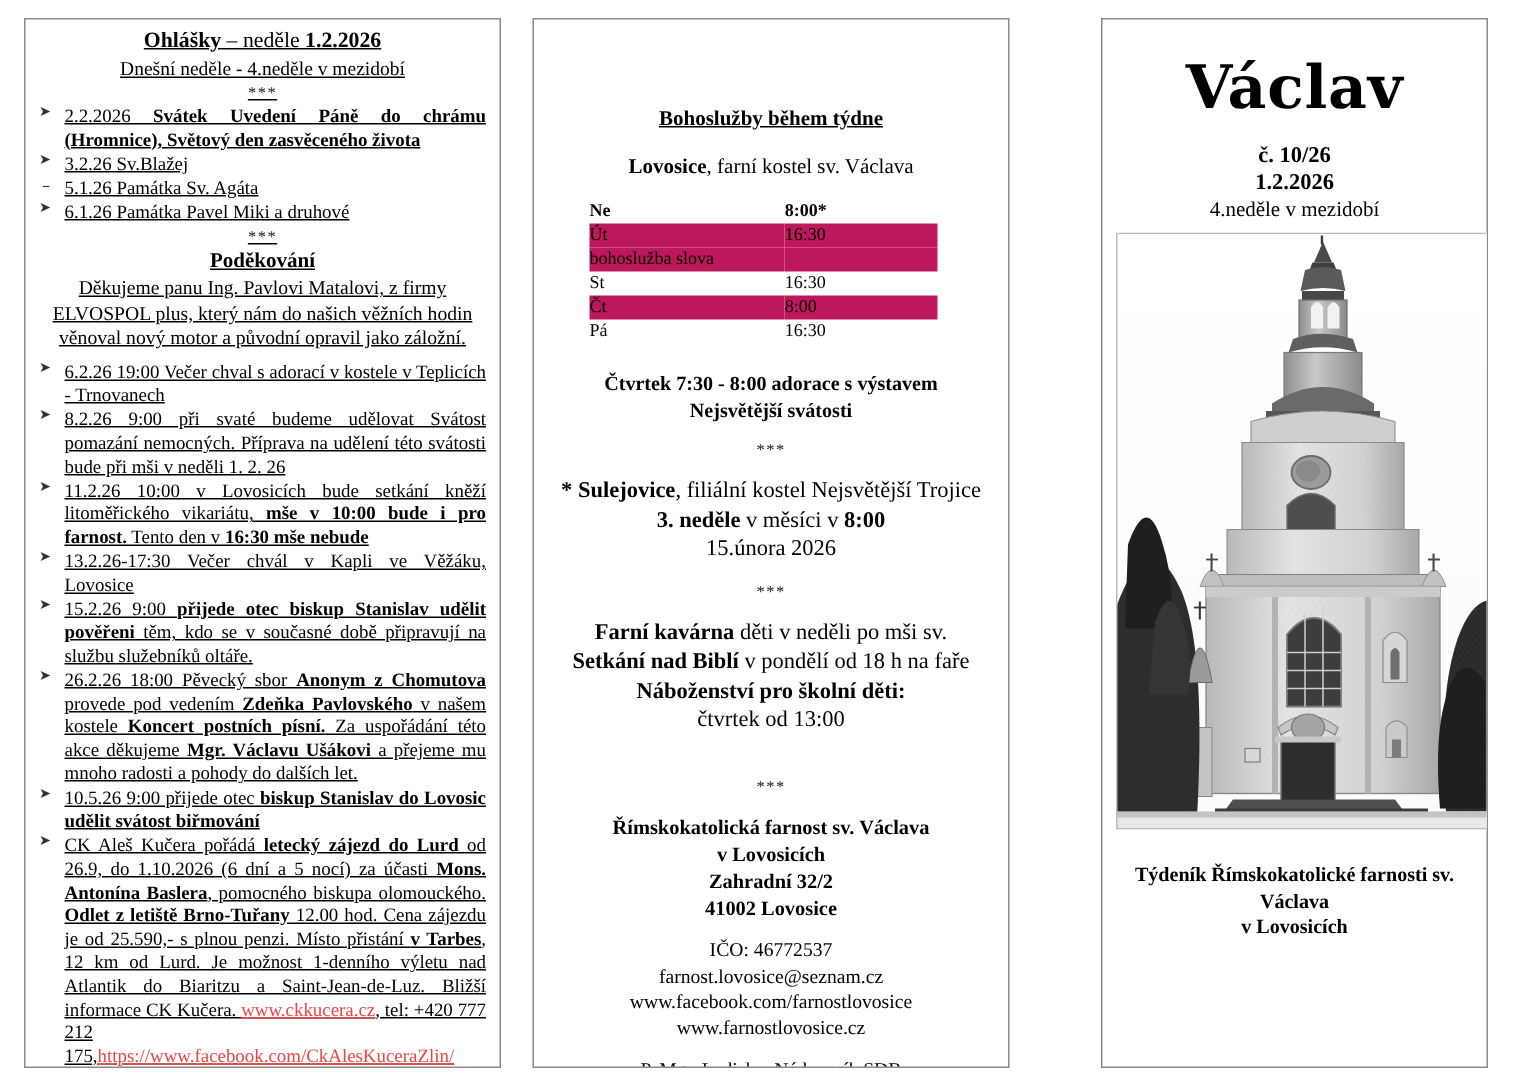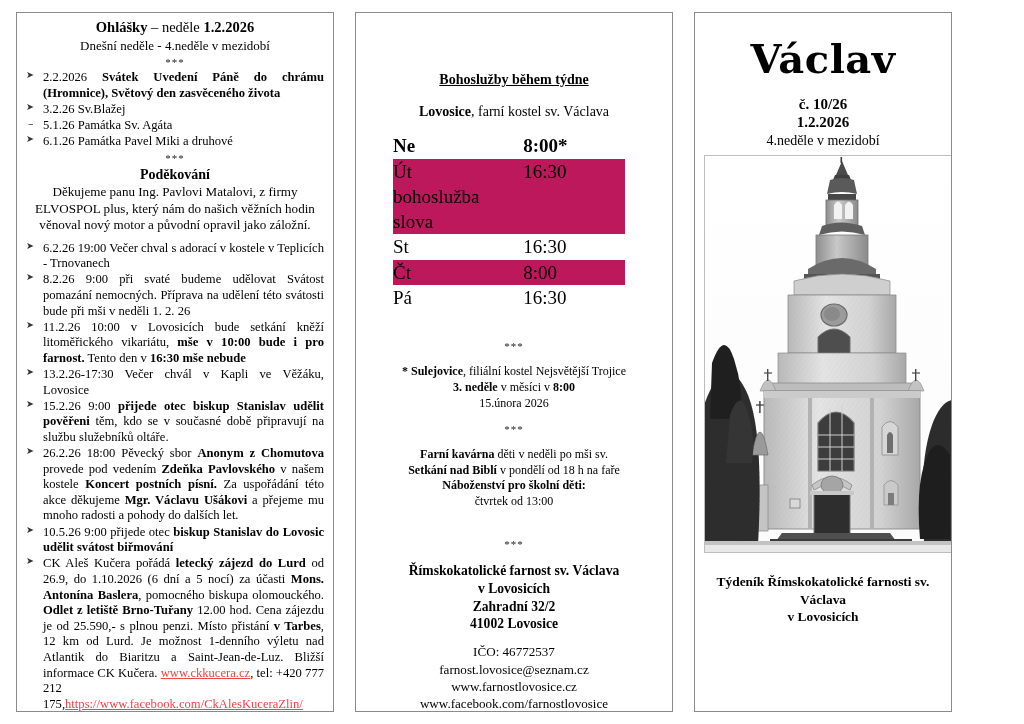--- a/index.html
+++ b/index.html
@@ -24,29 +24,29 @@
   
   .panel {
     position: absolute;
     border: 1px solid #8a8a8a;
     background: #fff;
     box-sizing: border-box;
     overflow: hidden;
   }
   #col-left   { left: 16px;  top: 12px; width: 318px; height: 700px; }
   #col-middle { left: 355px; top: 12px; width: 318px; height: 700px; }
-  #col-right  { left: 694px; top: 12px; width: 258px; height: 700px; }
+  #col-right  { left: 734px; top: 12px; width: 258px; height: 700px; }
 
   .inner { padding: 6px 9px 4px 9px; }
   .b     { font-weight: bold; }
   .stars { text-align: center; letter-spacing: 1px; font-size: 11px;
            line-height: 1.1; margin: 2px 0; color:#222; }
 
   
-  #col-left .inner { font-size: 12.6px; line-height: 1.24; }
+  #col-left .inner { font-size: 12.6px; line-height: 1.24; text-decoration: underline; }
   .hdr-title { text-align: center; font-size: 14.5px; margin-bottom: 1px; }
   .hdr-title .b { font-weight: bold; }
   .hdr-sub   { text-align: center; font-size: 13px; }
   .thanks-h  { text-align: center; font-weight: bold; font-size: 14px; margin: 1px 0 1px 0; }
   .thanks-p  { text-align: center; font-size: 13.1px; line-height: 1.26; }
 
   ul.arrows { list-style: none; margin: 0; padding: 0; }
   ul.arrows > li {
     position: relative;
     padding-left: 17px;
@@ -71,28 +71,28 @@
   a.lnk { color: #ef4444; text-decoration: underline; }
 
   
   #col-middle .inner { font-size: 13.2px; line-height: 1.3; padding-top: 10px; }
   .mid-h {
     text-align: center; font-weight: bold; font-size: 14px;
     text-decoration: underline; margin-bottom: 14px; margin-top: 48px;
   }
   .mid-place { text-align: center; font-size: 14px; margin-bottom: 12px; }
 
-  table.svc { border-collapse: collapse; width: 78%; margin: 0 auto 0 28px; font-size: 19px; }
+  table.svc { border-collapse: collapse; width: 78%; margin: 0 auto 0 28px; font-size: 12px; }
   table.svc td { padding: 0 0 0 0; vertical-align: top; line-height: 1.33; }
   table.svc td.day  { width: 56%; }
   table.svc td.time { width: 44%; }
   table.svc tr.shade td { background: #be185d; }
   table.svc tr.bold td { font-weight: bold; }
   .mid-note { text-align: center; font-weight: bold; font-size: 13.4px; line-height: 1.3; }
-  .mid-plain { text-align: center; font-size: 12px; line-height: 1.3; }
+  .mid-plain { text-align: center; font-size: 15px; line-height: 1.3; }
   .spacer-sm { height: 10px; }
   .spacer-md { height: 18px; }
   .spacer-lg { height: 26px; }
   .addr { text-align: center; font-weight: bold; font-size: 13.6px; line-height: 1.32; }
   .contact { text-align: center; font-size: 13.1px; line-height: 1.32; }
 
   
   #col-right .inner { padding-top: 26px; }
   .masthead {
     text-align: center;
@@ -188,20 +188,24 @@
               <td class="time">8:00</td>
             </tr>
             <tr>
               <td class="day">Pá</td>
               <td class="time">16:30</td>
             </tr>
           </tbody>
       </table>
 
       <div class="spacer-md"></div>
+      <div class="mid-note">
+        <div>Čtvrtek 7:30 - 8:00 adorace s výstavem</div>
+        <div>Nejsvětější svátosti</div>
+      </div>
 
       <div class="spacer-sm"></div>
       <div class="stars">***</div>
       <div class="spacer-sm"></div>
 
       <div class="mid-plain">
         <div>
           <span class="b">* </span><span class="b">Sulejovice</span><span>, filiální kostel Nejsvětější Trojice</span>
         </div>
         <div>
@@ -223,31 +227,31 @@
         </div>
         <div class="b">Náboženství pro školní děti:</div>
         <div>čtvrtek od 13:00</div>
       </div>
 
       <div class="spacer-lg"></div>
       <div class="stars">***</div>
       <div class="spacer-sm"></div>
 
       <div class="addr" id="parish-address">
-          <div>Římskokatolické farnost sv. Václava</div>
+          <div>Římskokatolická farnost sv. Václava</div>
           <div>v Lovosicích</div>
           <div>Zahradní 32/2</div>
           <div>41002 Lovosice</div>
         </div>
       <div class="spacer-sm"></div>
       <div class="contact" id="parish-contact">
           <div>IČO: 46772537</div>
           <div>farnost.lovosice@seznam.cz</div>
+          <div>www.facebook.com/farnostlovosice</div>
           <div>www.farnostlovosice.cz</div>
-          <div>www.facebook.com/farnostlovosice</div>
         </div>
       <div class="spacer-sm"></div>
       <div class="contact" id="parish-priest">
           <div>P. Mgr. Ladislav Nádvorník SDB</div>
           <div>farář</div>
           <div>+ 420 603 845 460</div>
         </div>
     </div>
   </div>
 

